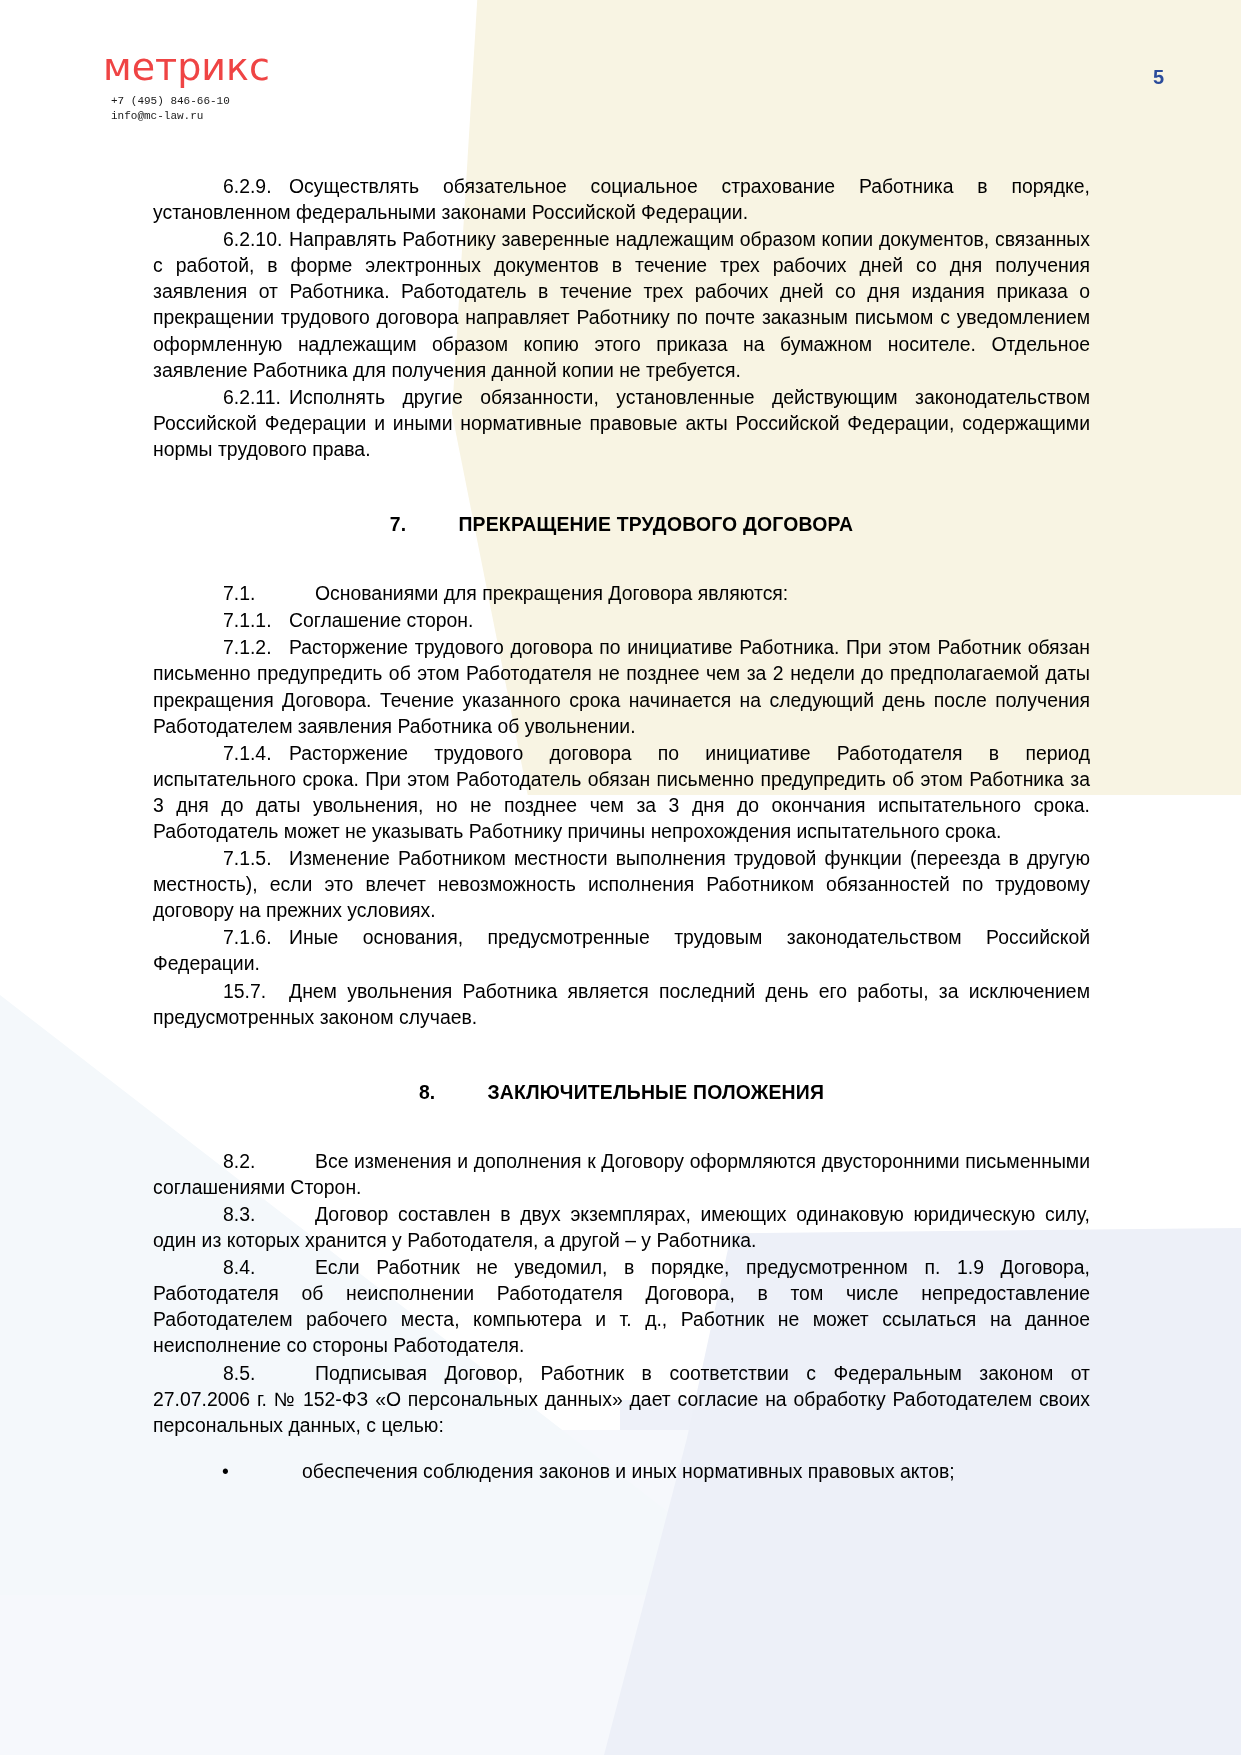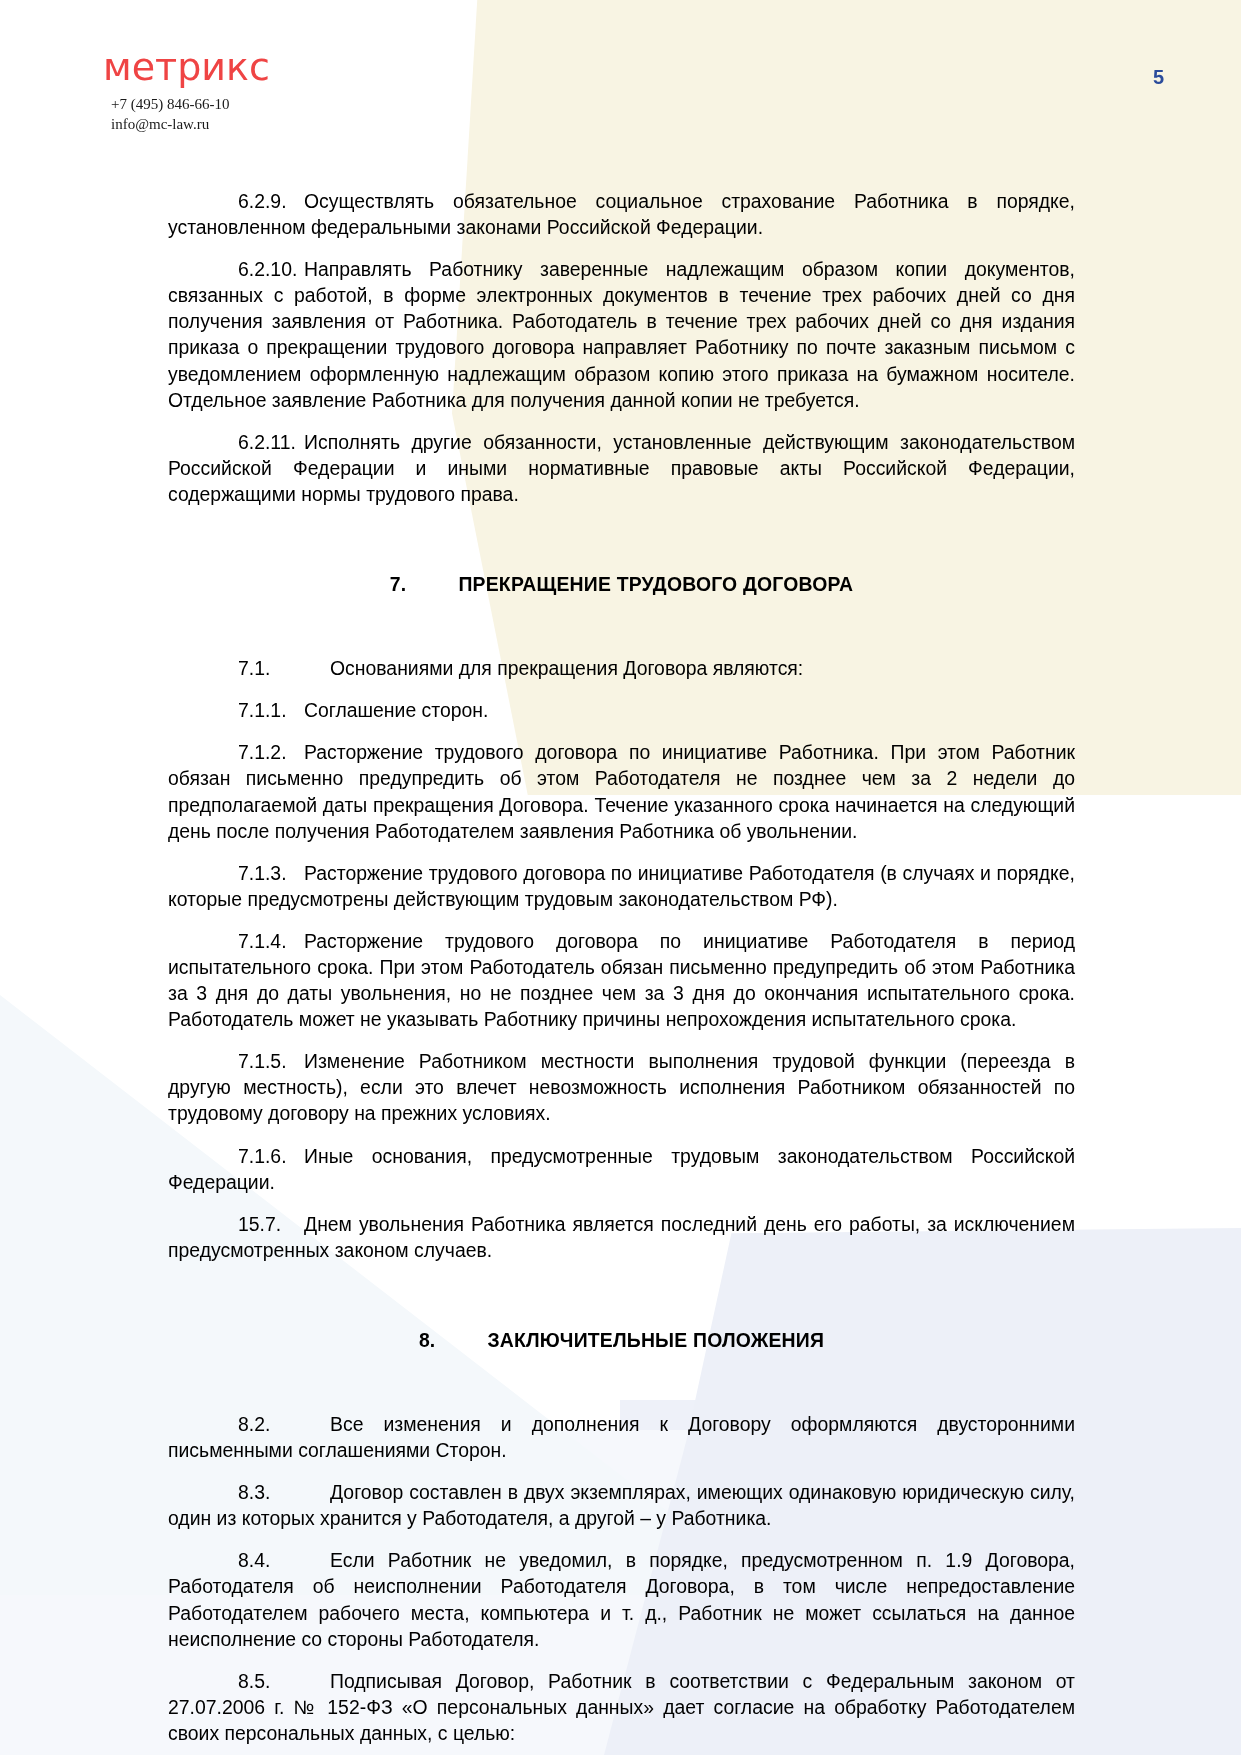--- a/index.html
+++ b/index.html
@@ -92,22 +92,22 @@
     font-family: "DejaVu Sans", sans-serif;
     font-size: 38px;
     font-weight: 400;
     color: #ef4444;
     letter-spacing: 0px;
     line-height: 1;
   }
   .brand-contact {
     margin-top: 8px;
     margin-left: 8px;
-    font-family: Liberation Serif, serif;
-    font-size: 15px;
+    font-family: Liberation Mono, monospace;
+    font-size: 11px;
     color: #1a1a1a;
     line-height: 1.35;
   }
   .page-number {
     position: absolute;
     right: 77px;
     top: 66px;
     font-family: "Liberation Sans", sans-serif;
     font-size: 20px;
     font-weight: bold;
@@ -119,21 +119,21 @@
     position: absolute;
     left: 152px;
     top: 172px;
     width: 939px;
     font-family: "Liberation Sans", sans-serif;
     font-size: 19.4px;
     color: #000000;
     line-height: 1.345;
   }
   .para {
-    margin: 16px;
+    margin: 1px;
     text-align: justify;
     text-indent: 0;
     text-justify: inter-word;
   }
   
   .para > .lead {
     display: inline-block;
     min-width: 66px;
     margin-left: 70px;
   }
@@ -215,21 +215,20 @@
       <p class="heading"><span class="h-num">7.</span><span>ПРЕКРАЩЕНИЕ ТРУДОВОГО ДОГОВОРА</span></p>
 
       <div class="spacer-md"></div>
 
       <p class="para nojustify"><span class="lead-wide">7.1.</span><span>Основаниями для прекращения Договора являются:</span></p>
 
       <p class="para nojustify"><span class="lead">7.1.1.</span><span>Соглашение сторон.</span></p>
 
       <p class="para"><span class="lead">7.1.2.</span><span>Расторжение трудового договора по инициативе Работника. При этом Работник обязан письменно предупредить об этом Работодателя не позднее чем за 2 недели до предполагаемой даты прекращения Договора. Течение указанного срока начинается на следующий день после получения Работодателем заявления Работника об увольнении.</span></p>
 
-      <p class="para"><span class="lead">7.1.3.</span><span>Расторжение трудового договора по инициативе Работодателя (в случаях и порядке, которые предусмотрены действующим трудовым законодательством РФ).</span></p>
 
       <p class="para"><span class="lead">7.1.4.</span><span>Расторжение трудового договора по инициативе Работодателя в период испытательного срока. При этом Работодатель обязан письменно предупредить об этом Работника за 3 дня до даты увольнения, но не позднее чем за 3 дня до окончания испытательного срока. Работодатель может не указывать Работнику причины непрохождения испытательного срока.</span></p>
 
       <p class="para"><span class="lead">7.1.5.</span><span>Изменение Работником местности выполнения трудовой функции (переезда в другую местность), если это влечет невозможность исполнения Работником обязанностей по трудовому договору на прежних условиях.</span></p>
 
       <p class="para"><span class="lead">7.1.6.</span><span>Иные основания, предусмотренные трудовым законодательством Российской Федерации.</span></p>
 
       <p class="para"><span class="lead">15.7.</span><span>Днем увольнения Работника является последний день его работы, за исключением предусмотренных законом случаев.</span></p>
 
       <div class="spacer-lg"></div>

